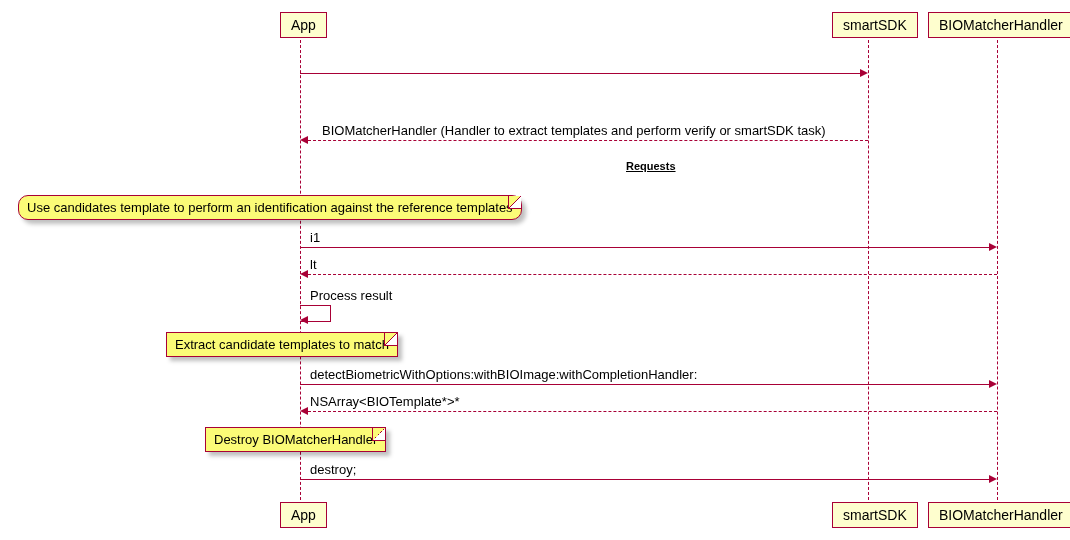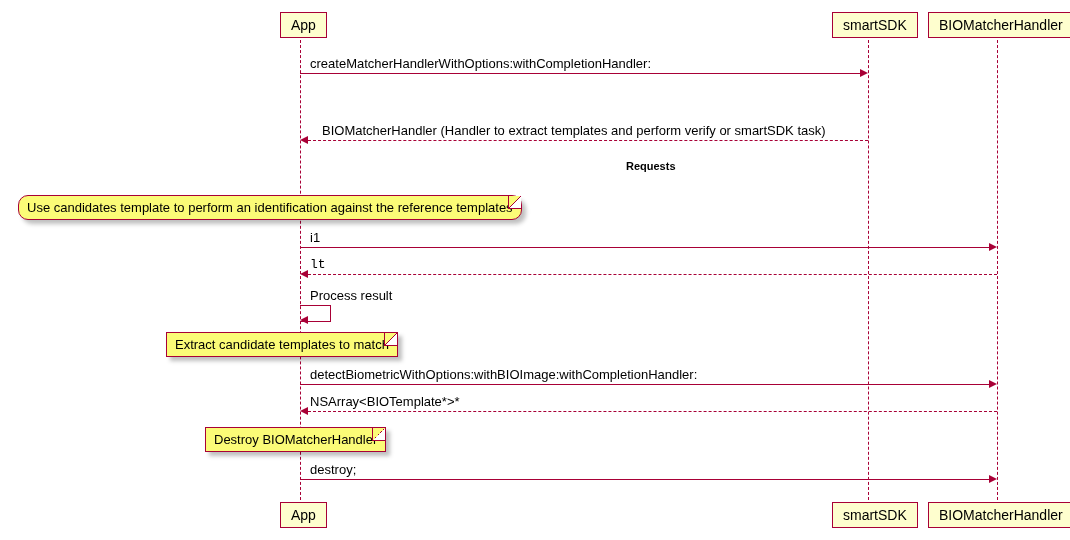--- a/index.html
+++ b/index.html
@@ -87,57 +87,57 @@
     width: 30px;
     height: 15px;
   }
   .group-label {
     position: absolute;
     font-size: 11px;
     font-weight: bold;
     color: #000;
     background: #fff;
     padding: 0 2px;
+    text-decoration: underline;
   }
 </style>
 </head>
 <body>
 
 <div class="diagram">
 
   <div class="lifeline" style="left:290px;"></div>
   <div class="lifeline" style="left:858px;"></div>
   <div class="lifeline" style="left:987px;"></div>
 
   <div class="participant" style="left:270px; top:2px;">App</div>
   <div class="participant" style="left:822px; top:2px;">smartSDK</div>
   <div class="participant" style="left:918px; top:2px;">BIOMatcherHandler</div>
 
   <div class="participant" style="left:270px; top:492px;">App</div>
   <div class="participant" style="left:822px; top:492px;">smartSDK</div>
   <div class="participant" style="left:918px; top:492px;">BIOMatcherHandler</div>
 
-  <div class="msg-label" style="left:300px; top:46px;">createMatcherHandlerWithOptions:withCompletionHandler:</div>
   <div class="arrow-line" style="left:290px; top:63px; width:560px;"></div>
   <div class="arrow-head right" style="left:850px; top:59px;"></div>
 
 
   <div class="msg-label" style="left:312px; top:113px;">BIOMatcherHandler (Handler to extract templates and perform verify or smartSDK task)</div>
   <div class="arrow-line dashed" style="left:298px; top:130px; width:560px;"></div>
   <div class="arrow-head left" style="left:290px; top:126px;"></div>
 
   <div class="group-label" style="left:614px; top:150px;">Requests</div>
 
   <div class="note" style="left:8px; top:185px;border-radius:10px;">Use candidates template to perform an identification against the reference templates</div>
 
   <div class="msg-label" style="left:300px; top:220px;">i1</div>
   <div class="arrow-line" style="left:290px; top:237px; width:689px;"></div>
   <div class="arrow-head right" style="left:979px; top:233px;"></div>
 
-  <div class="msg-label" style="left:300px; top:247px;font-family:Liberation Mono, monospace;">lt</div>
+  <div class="msg-label" style="left:300px; top:247px;">lt</div>
   <div class="arrow-line dashed" style="left:298px; top:264px; width:689px;"></div>
   <div class="arrow-head left" style="left:290px; top:260px;"></div>
 
   <div class="msg-label" style="left:300px; top:278px;">Process result</div>
   <div class="self-msg" style="left:290px; top:295px;"></div>
   <div class="arrow-head left" style="left:290px; top:306px;"></div>
 
   <div class="note" style="left:156px; top:322px;">Extract candidate templates to match</div>
 
   <div class="msg-label" style="left:300px; top:357px;">detectBiometricWithOptions:withBIOImage:withCompletionHandler:</div>

